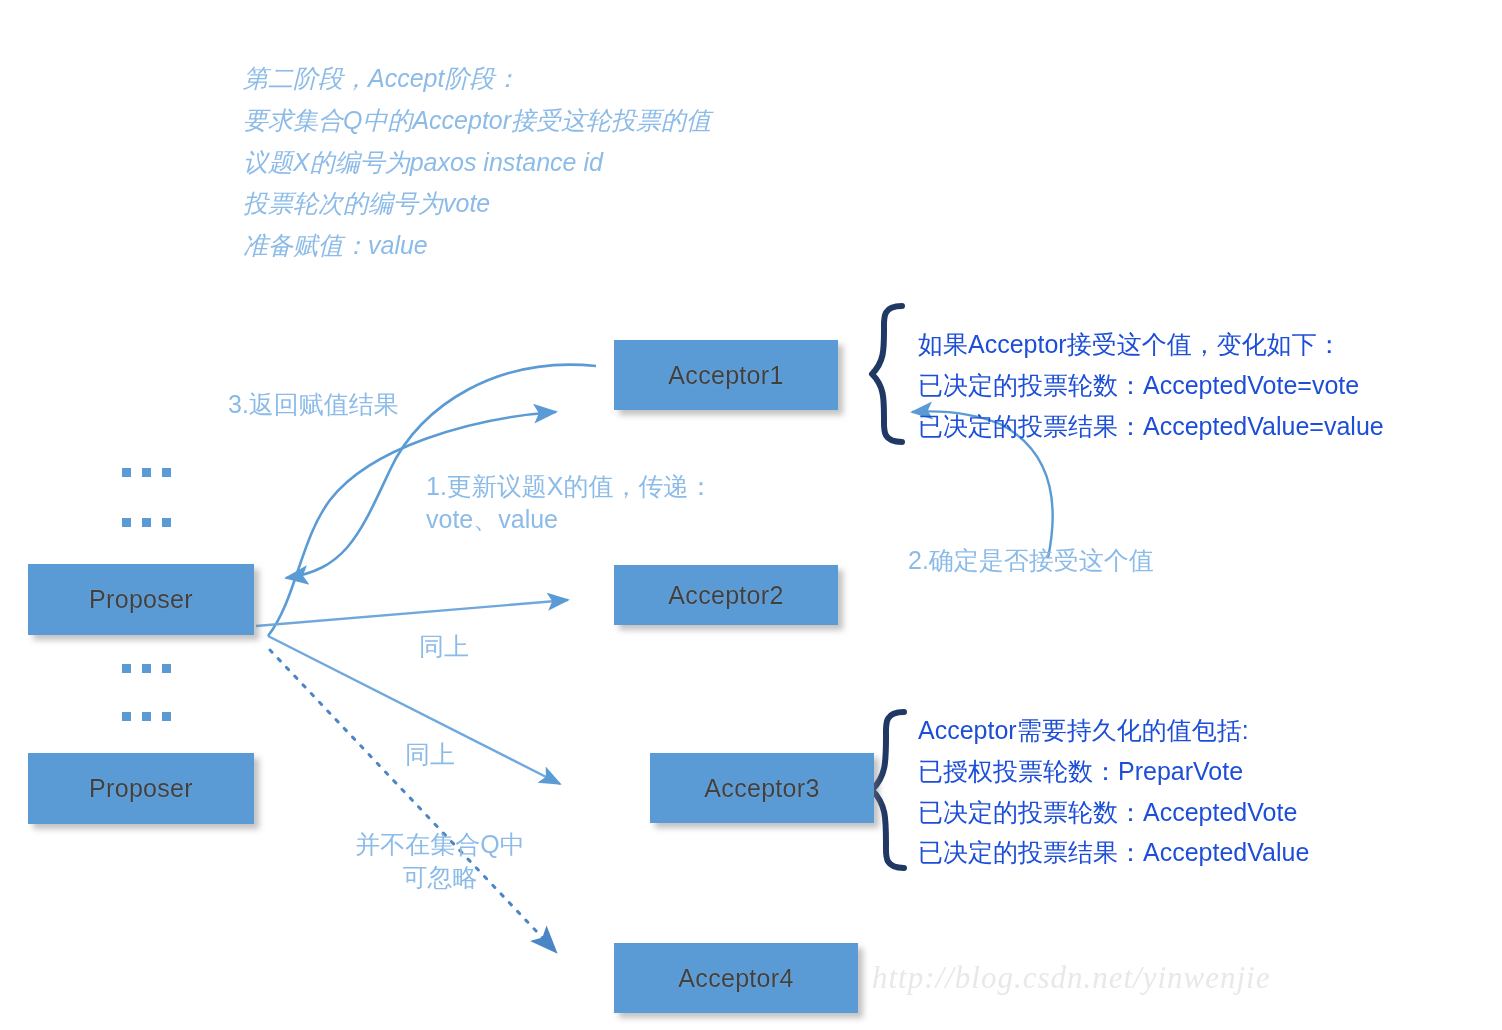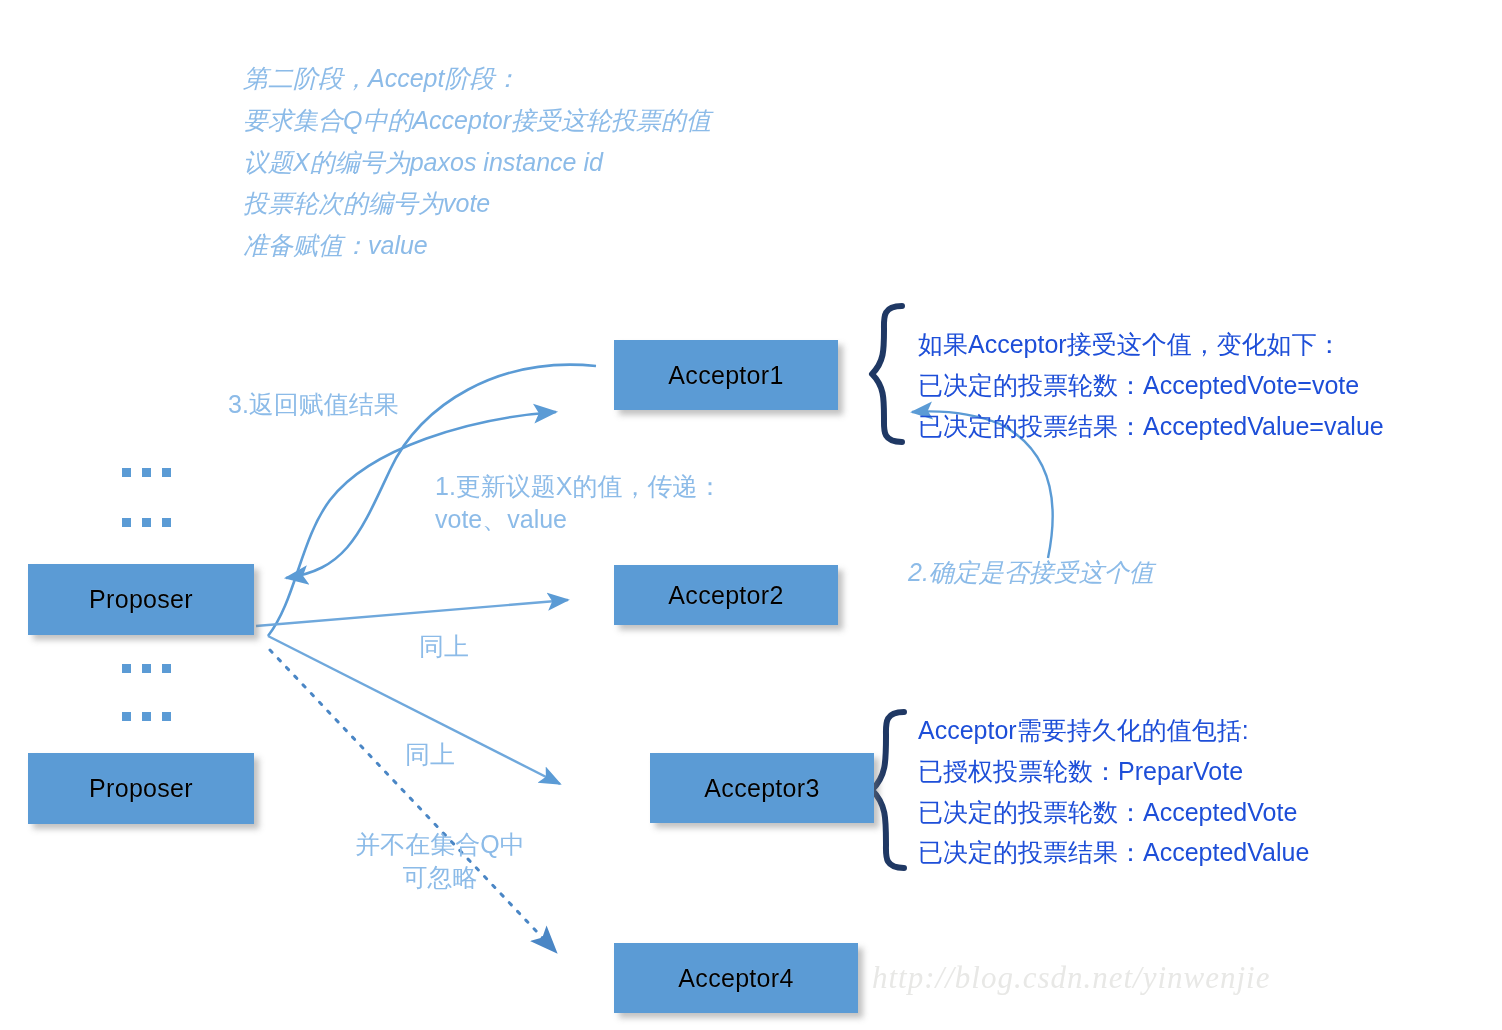--- a/index.html
+++ b/index.html
@@ -23,21 +23,21 @@
     position: absolute;
     left: 0; top: 0;
     width: 1502px; height: 1030px;
     pointer-events: none;
   }
 
   
   .node {
     position: absolute;
     background: #5B9BD5;
-    color: #000000;
+    color: #404040;
     display: flex;
     align-items: center;
     justify-content: center;
     font-size: 25px;
     letter-spacing: 0.3px;
     box-shadow: 5px 5px 6px rgba(120,120,120,0.45);
     text-shadow: 0 0 1px rgba(255,255,255,0.35);
   }
 
   
@@ -142,24 +142,24 @@
   <div class="node" style="left:614px; top:340px; width:224px; height:70px;">Acceptor1</div>
 
   <div class="node" style="left:614px; top:565px; width:224px; height:60px;">Acceptor2</div>
 
   <div class="node" style="left:614px; top:753px; width:224px; height:70px;margin-left:36px;">Acceptor3</div>
 
   <div class="node" style="left:614px; top:943px; width:244px; height:70px;">Acceptor4</div>
 
   <div class="txt step" style="left:228px; top:388px;">3.返回赋值结果</div>
 
-  <div class="txt step" style="left:426px; top:470px;margin-left:9px;">1.更新议题X的值，传递：
+  <div class="txt step" style="left:426px; top:470px;">1.更新议题X的值，传递：
 vote、value</div>
 
-  <div class="txt step" style="left:908px; top:556px;font-style:italic;">2.确定是否接受这个值</div>
+  <div class="txt step" style="left:908px; top:544px;">2.确定是否接受这个值</div>
 
   <div class="txt step" style="left:419px; top:630px;">同上</div>
 
   <div class="txt step" style="left:405px; top:738px;">同上</div>
 
   <div class="txt step center" style="left:330px; top:828px; width:220px;">并不在集合Q中
 可忽略</div>
 
   <div class="txt note" style="left:918px; top:324px;">如果Acceptor接受这个值，变化如下：
 已决定的投票轮数：AcceptedVote=vote

